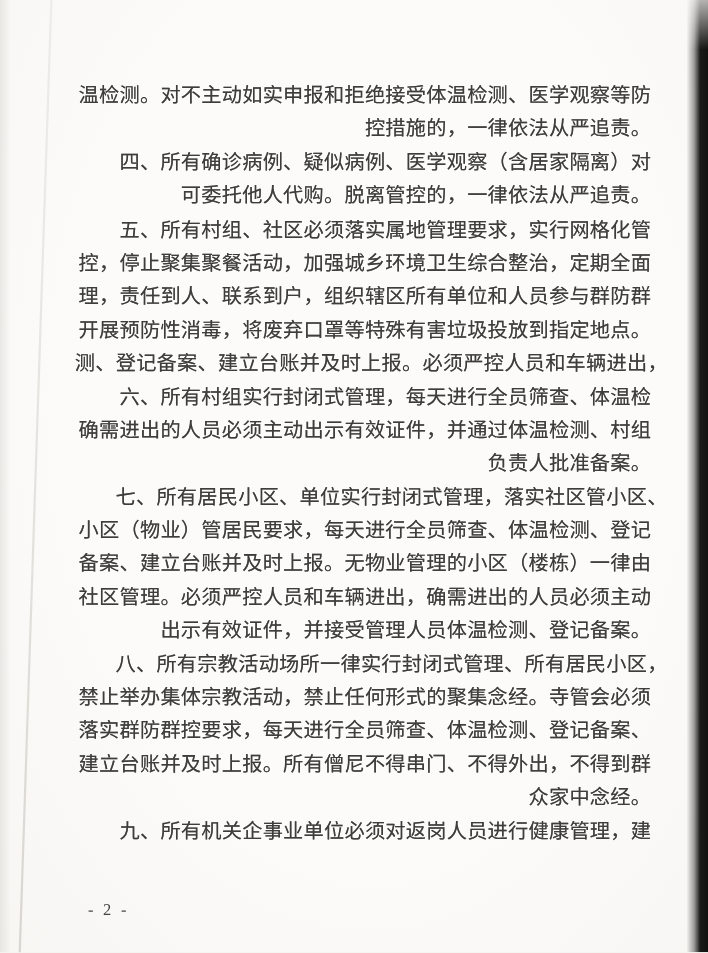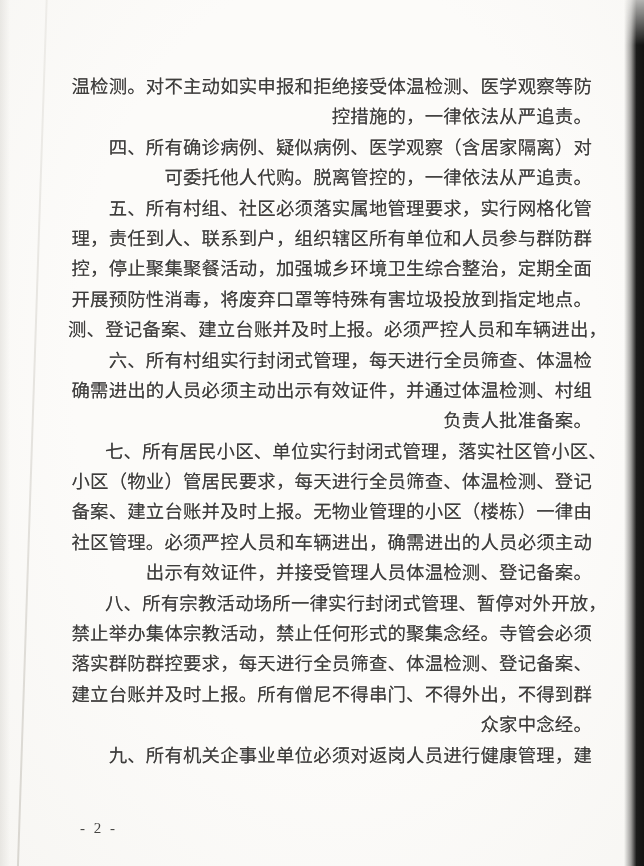--- a/index.html
+++ b/index.html
@@ -63,39 +63,39 @@
       <div class="para">
         <div class="tline fill">温检测。对不主动如实申报和拒绝接受体温检测、医学观察等防</div>
         <div class="tline">控措施的，一律依法从严追责。</div>
       </div>
       <div class="para">
         <div class="tline ind fill">四、所有确诊病例、疑似病例、医学观察（含居家隔离）对</div>
         <div class="tline">可委托他人代购。脱离管控的，一律依法从严追责。</div>
       </div>
       <div class="para">
         <div class="tline ind fill">五、所有村组、社区必须落实属地管理要求，实行网格化管</div>
+        <div class="tline fill">控，停止聚集聚餐活动，加强城乡环境卫生综合整治，定期全面</div>
         <div class="tline fill">理，责任到人、联系到户，组织辖区所有单位和人员参与群防群</div>
-        <div class="tline fill">控，停止聚集聚餐活动，加强城乡环境卫生综合整治，定期全面</div>
         <div class="tline fill">开展预防性消毒，将废弃口罩等特殊有害垃圾投放到指定地点。</div>
       </div>
       <div class="para">
         <div class="tline fill">测、登记备案、建立台账并及时上报。必须严控人员和车辆进出，</div>
         <div class="tline ind fill">六、所有村组实行封闭式管理，每天进行全员筛查、体温检</div>
         <div class="tline fill">确需进出的人员必须主动出示有效证件，并通过体温检测、村组</div>
         <div class="tline">负责人批准备案。</div>
       </div>
       <div class="para">
         <div class="tline ind fill">七、所有居民小区、单位实行封闭式管理，落实社区管小区、</div>
         <div class="tline fill">小区（物业）管居民要求，每天进行全员筛查、体温检测、登记</div>
         <div class="tline fill">备案、建立台账并及时上报。无物业管理的小区（楼栋）一律由</div>
         <div class="tline fill">社区管理。必须严控人员和车辆进出，确需进出的人员必须主动</div>
         <div class="tline">出示有效证件，并接受管理人员体温检测、登记备案。</div>
       </div>
       <div class="para">
-        <div class="tline ind fill">八、所有宗教活动场所一律实行封闭式管理、暂停对外开放，</div>
+        <div class="tline ind fill">八、所有宗教活动场所一律实行封闭式管理、所有居民小区，</div>
         <div class="tline fill">禁止举办集体宗教活动，禁止任何形式的聚集念经。寺管会必须</div>
         <div class="tline fill">落实群防群控要求，每天进行全员筛查、体温检测、登记备案、</div>
         <div class="tline fill">建立台账并及时上报。所有僧尼不得串门、不得外出，不得到群</div>
         <div class="tline">众家中念经。</div>
       </div>
       <div class="para">
         <div class="tline ind fill">九、所有机关企事业单位必须对返岗人员进行健康管理，建</div>
       </div>
     </div>
 

